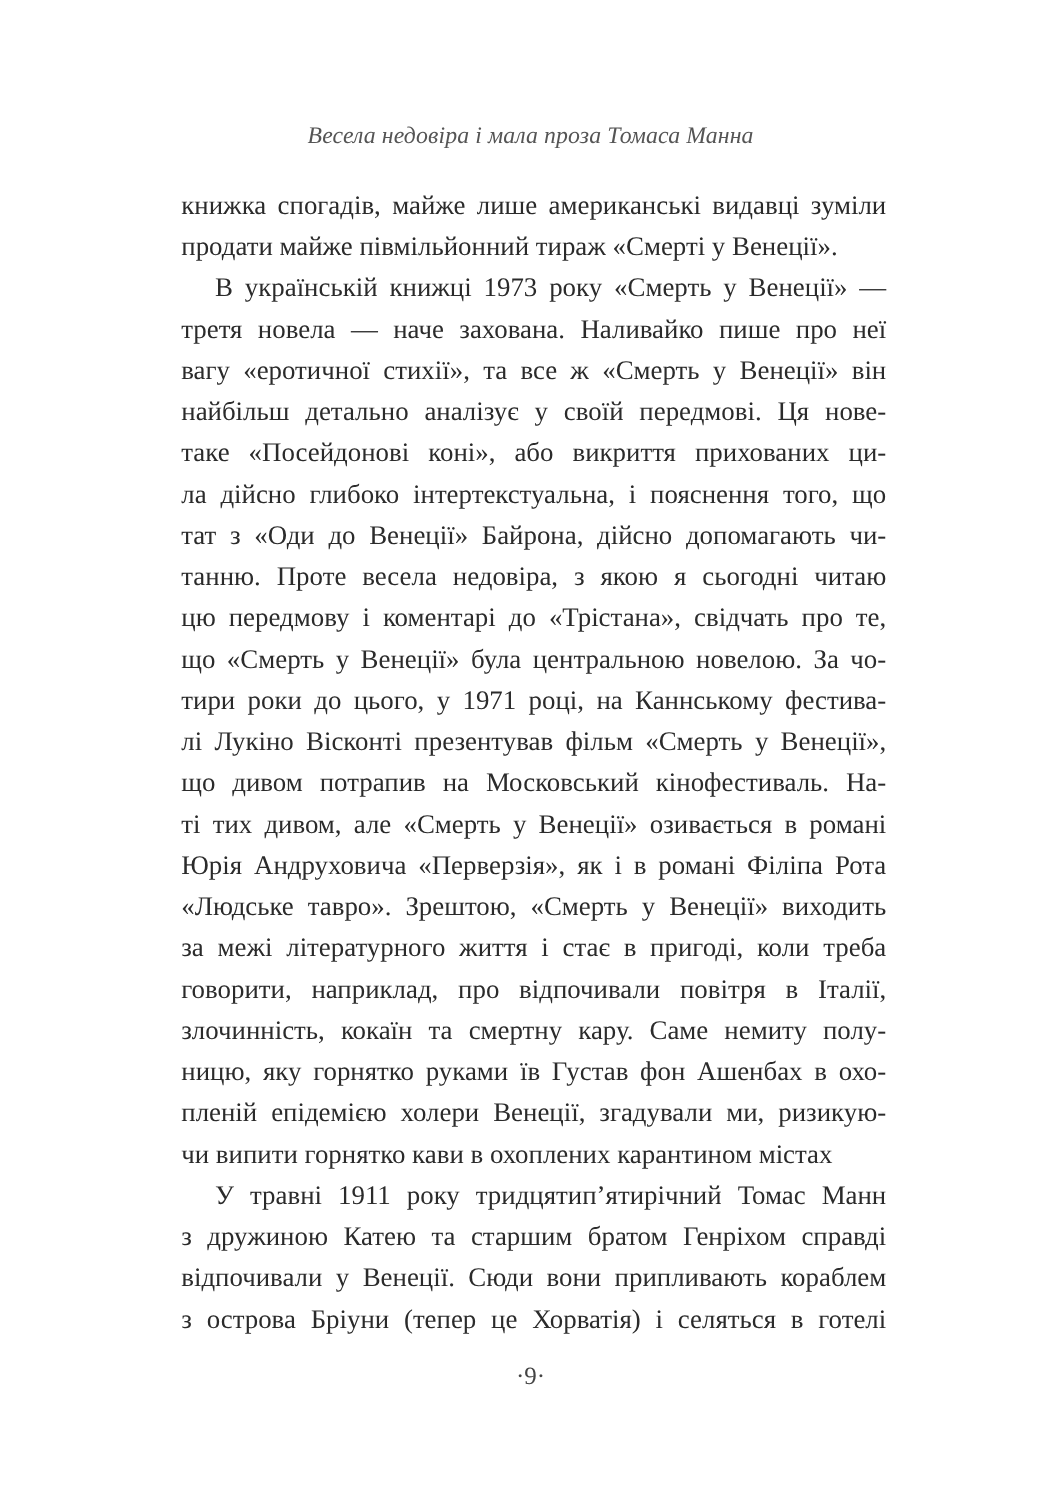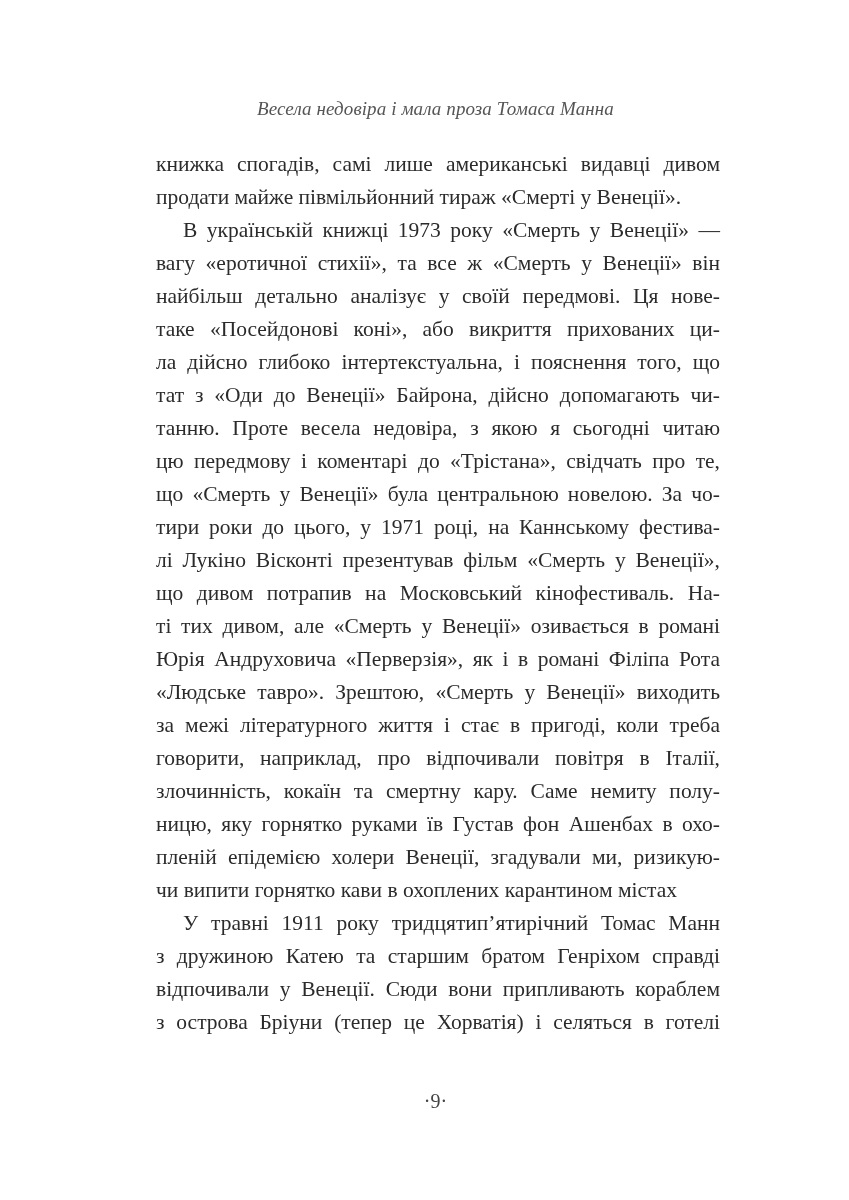--- a/index.html
+++ b/index.html
@@ -4,21 +4,21 @@
 <style>
   html, body { margin: 0; padding: 0; }
   body {
     width: 849px; height: 1200px;
     background: #ffffff;
     position: relative;
     overflow: hidden;
     font-family: "Liberation Serif", "DejaVu Serif", serif;
     color: #2b2b2b;
   }
-  .page { position: absolute; left: 11px; top: 0; width: 799px; height: 1200px; }
+  .page { position: absolute; left: 0; top: 0; width: 799px; height: 1200px; }
   .running-head {
     position: absolute; top: 98px; left: 0; width: 849px;
     text-align: center;
     font-style: italic;
     font-size: 19px;
     color: #555555;
     letter-spacing: 0.1px;
   }
   .body-text {
     position: absolute; top: 148px; left: 145px; width: 564px;
@@ -41,24 +41,25 @@
   }
 </style>
 </head>
 <body>
 
 <div class="page">
   <div class="running-head">Весела недовіра і мала проза Томаса Манна</div>
 
   <div class="body-text">
 
-    <span class="line">книжка спогадів, самі лише американські видавці дивом</span>
+    <span class="line">книжка спогадів, майже лише американські видавці зуміли</span>
     <span class="line last">продати майже півмільйонний тираж «Смерті у Венеції».</span>
 
     <span class="line indent">В українській книжці 1973 року «Смерть у Венеції» —</span>
+    <span class="line">третя новела — наче захована. Наливайко пише про неї</span>
     <span class="line">вагу «еротичної стихії», та все ж «Смерть у Венеції» він</span>
     <span class="line">найбільш детально аналізує у своїй передмові. Ця нове-</span>
     <span class="line">таке «Посейдонові коні», або викриття прихованих ци-</span>
     <span class="line">ла дійсно глибоко інтертекстуальна, і пояснення того, що</span>
     <span class="line">тат з «Оди до Венеції» Байрона, дійсно допомагають чи-</span>
     <span class="line">танню. Проте весела недовіра, з якою я сьогодні читаю</span>
     <span class="line">цю передмову і коментарі до «Трістана», свідчать про те,</span>
     <span class="line">що «Смерть у Венеції» була центральною новелою. За чо-</span>
     <span class="line">тири роки до цього, у 1971 році, на Каннському фестива-</span>
     <span class="line">лі Лукіно Вісконті презентував фільм «Смерть у Венеції»,</span>

